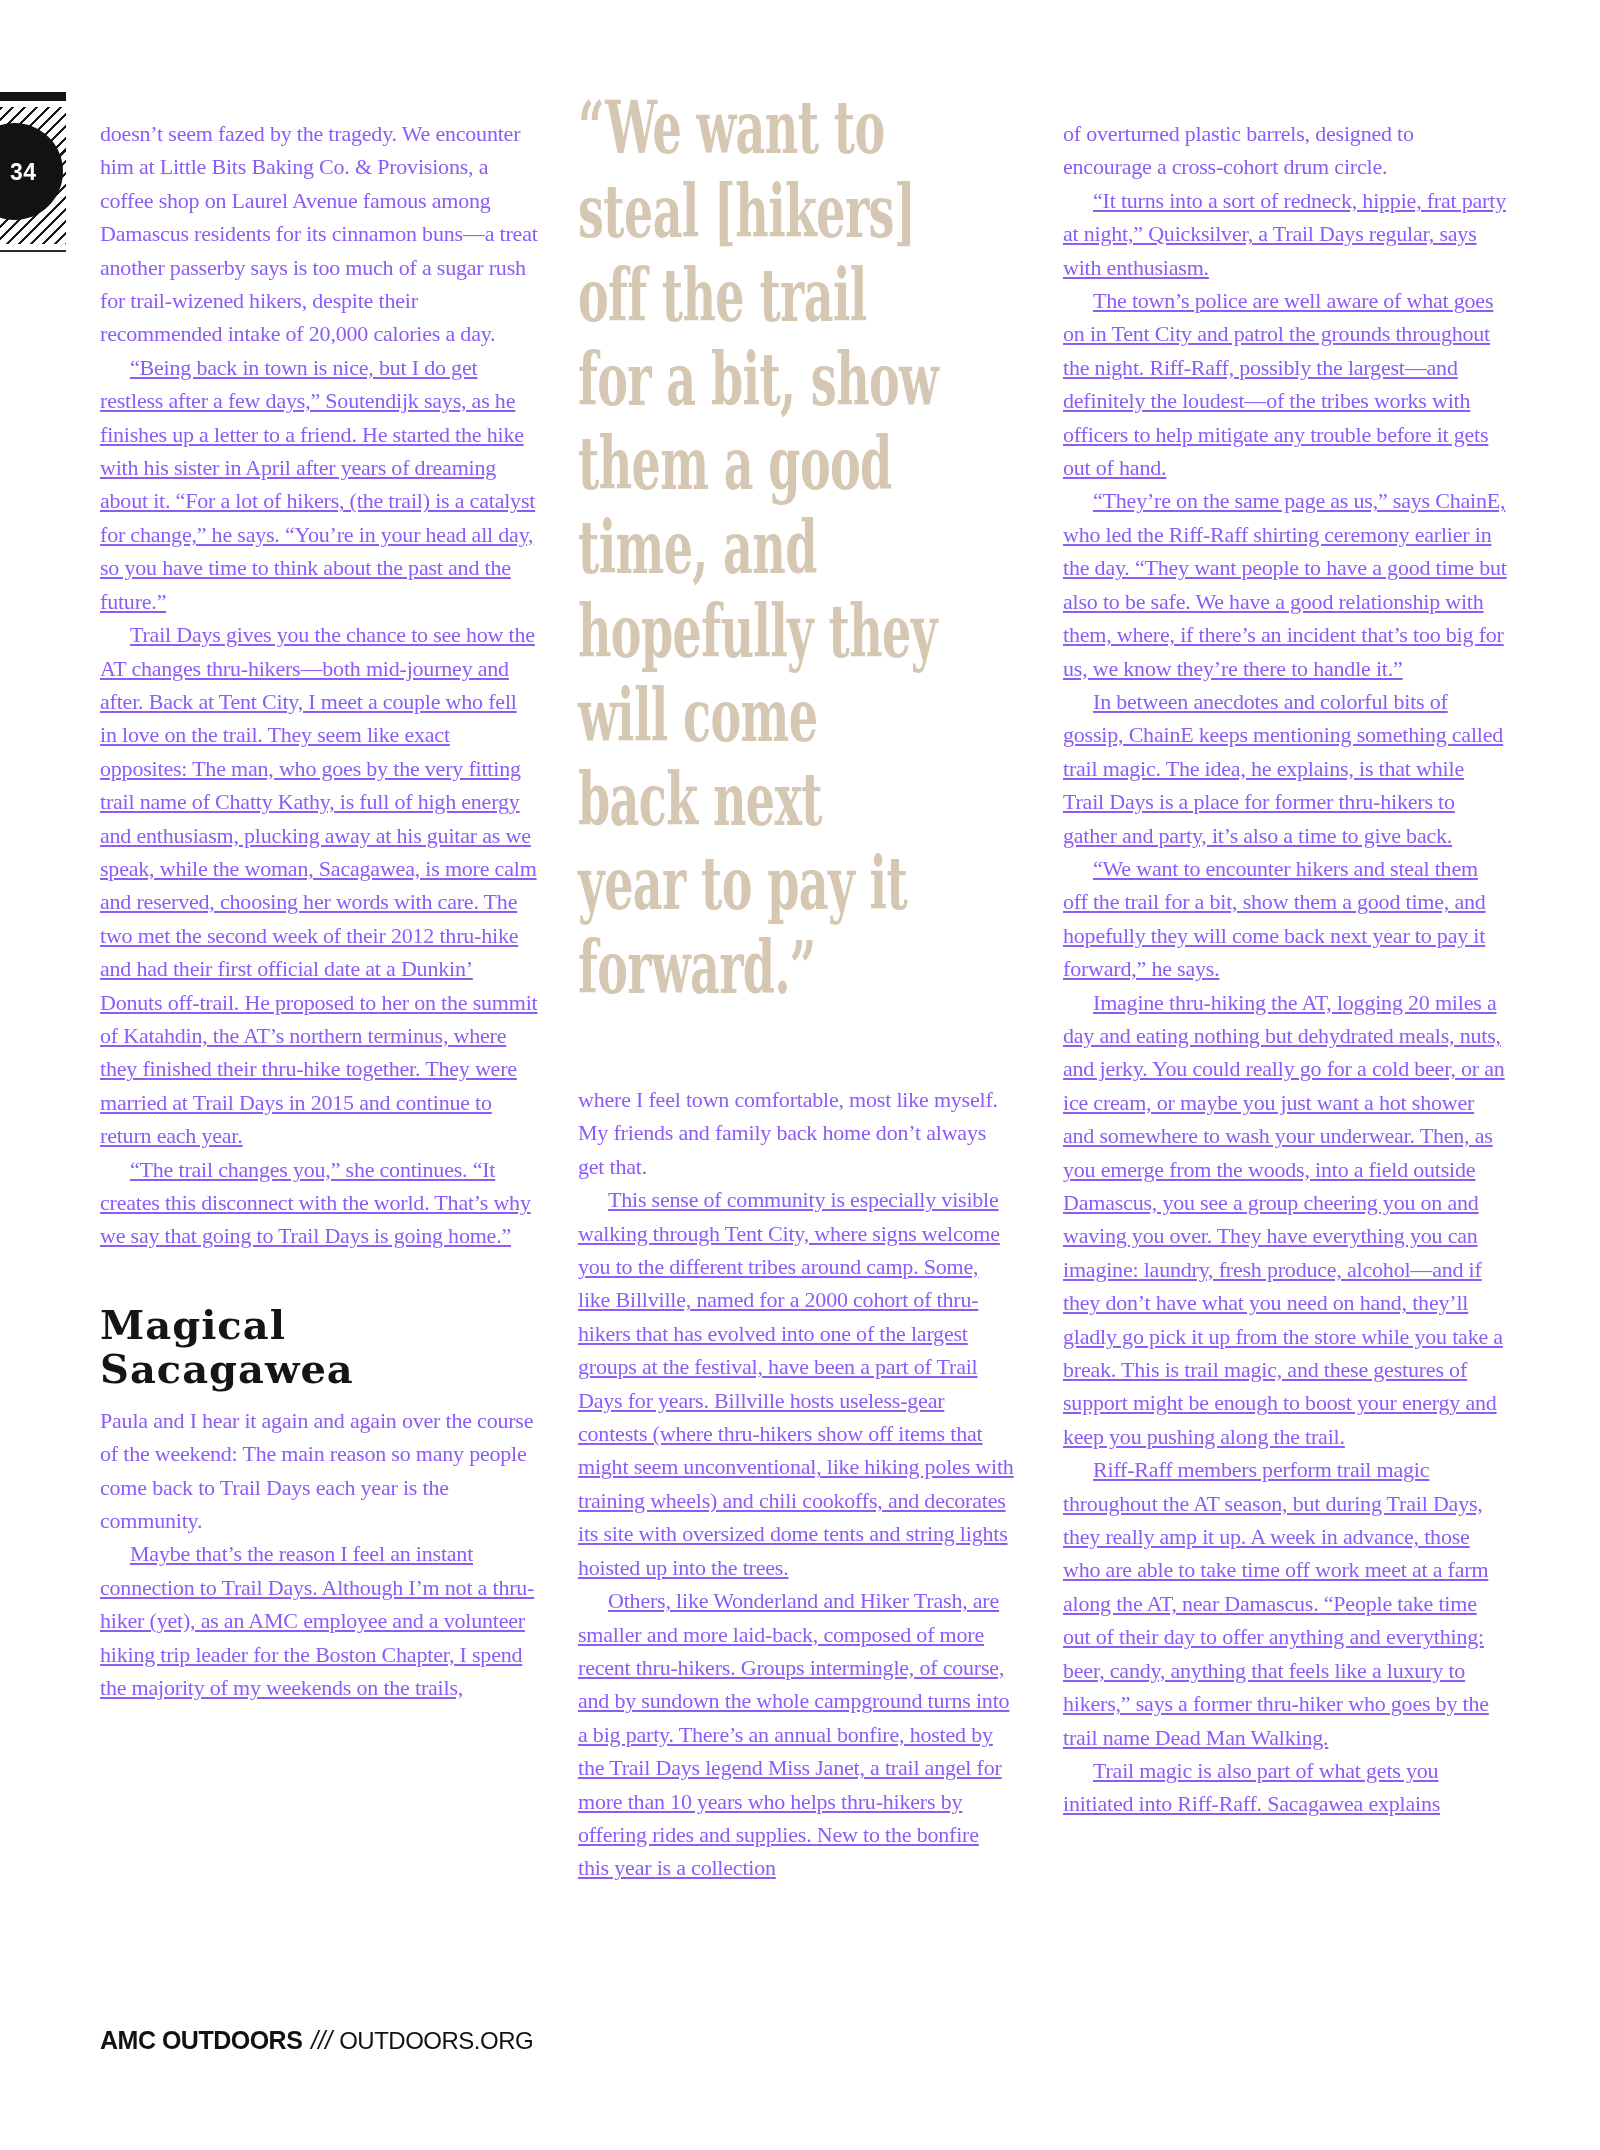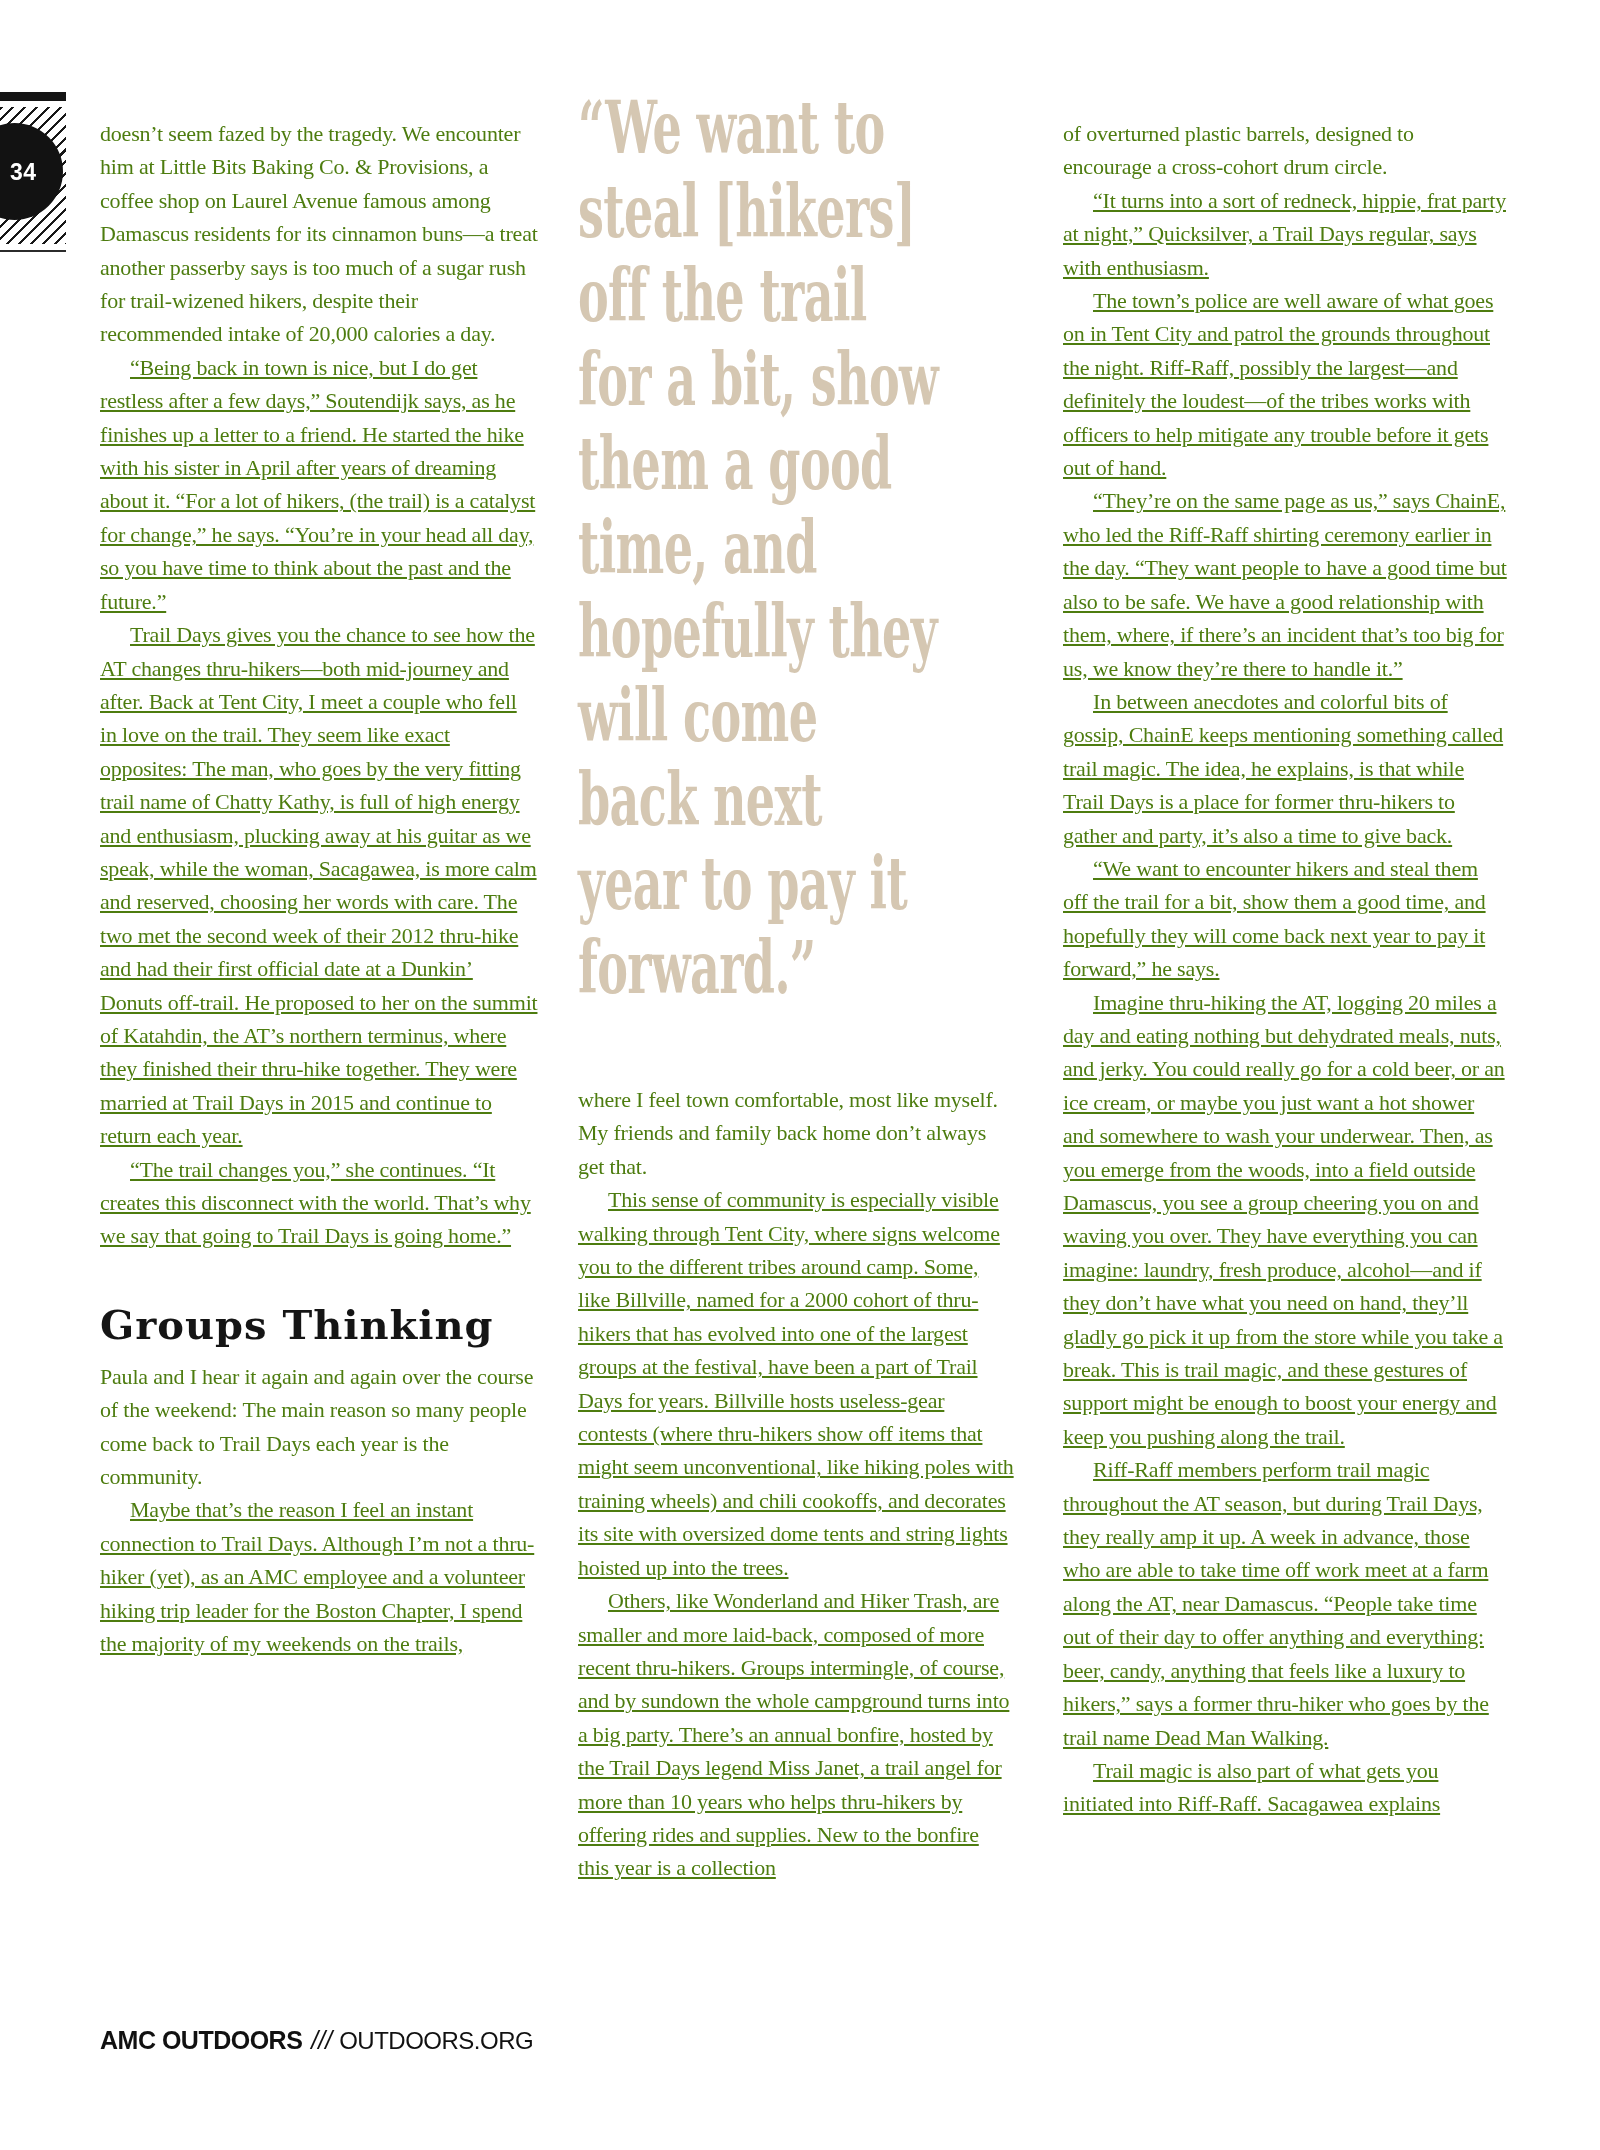--- a/index.html
+++ b/index.html
@@ -43,21 +43,21 @@
 
   
   .col { position: absolute; top: 117px; }
   .col1 { left: 100px;  width: 438px; }
   .col2 { left: 578px;  top: 1083px; width: 437px; }
   .col3 { left: 1063px; width: 444px; }
 
   .body-p {
     margin: 0;
     font: 22px/33.4px "Liberation Serif", serif;
-    color: #4d7c0f;
+    color: #8b5cf6;
     letter-spacing: -0.2px;
     text-align: left;
   }
   .ind { text-indent: 30px; text-decoration: underline; }
 
   .section-heading {
     margin: 50px 0 13px 0;
     font: 700 40px/44px "DejaVu Serif", serif;
     letter-spacing: 1px;
     color: #151515;
@@ -111,21 +111,21 @@
       </div>
     </div>
     <div class="badge-rule"></div>
   </div>
 
   <div class="col col1">
     <p class="body-p">doesn’t seem fazed by the tragedy. We encounter him at Little Bits Baking Co. &amp; Provisions, a coffee shop on Laurel Avenue famous among Damascus residents for its cinnamon buns—a treat another passerby says is too much of a sugar rush for trail-wizened hikers, despite their recommended intake of 20,000 calories a day.</p>
     <p class="body-p ind">“Being back in town is nice, but I do get restless after a few days,” Soutendijk says, as he finishes up a letter to a friend. He started the hike with his sister in April after years of dreaming about it. “For a lot of hikers, (the trail) is a catalyst for change,” he says. “You’re in your head all day, so you have time to think about the past and the future.”</p>
     <p class="body-p ind">Trail Days gives you the chance to see how the AT changes thru-hikers—both mid-journey and after. Back at Tent City, I meet a couple who fell in love on the trail. They seem like exact opposites: The man, who goes by the very fitting trail name of Chatty Kathy, is full of high energy and enthusiasm, plucking away at his guitar as we speak, while the woman, Sacagawea, is more calm and reserved, choosing her words with care. The two met the second week of their 2012 thru-hike and had their first official date at a Dunkin’ Donuts off-trail. He proposed to her on the summit of Katahdin, the AT’s northern terminus, where they finished their thru-hike together. They were married at Trail Days in 2015 and continue to return each year.</p>
     <p class="body-p ind">“The trail changes you,” she continues. “It creates this disconnect with the world. That’s why we say that going to Trail Days is going home.”</p>
-    <h2 class="section-heading">Groups Thinking</h2>
+    <h2 class="section-heading">Magical Sacagawea</h2>
     <p class="body-p">Paula and I hear it again and again over the course of the weekend: The main reason so many people come back to Trail Days each year is the community.</p>
     <p class="body-p ind">Maybe that’s the reason I feel an instant connection to Trail Days. Although I’m not a thru-hiker (yet), as an AMC employee and a volunteer hiking trip leader for the Boston Chapter, I spend the majority of my weekends on the trails,</p>
   </div>
 
   <div class="pull-quote">“We want to
 steal [hikers]
 off the trail
 for a bit, show
 them a good
 time, and

